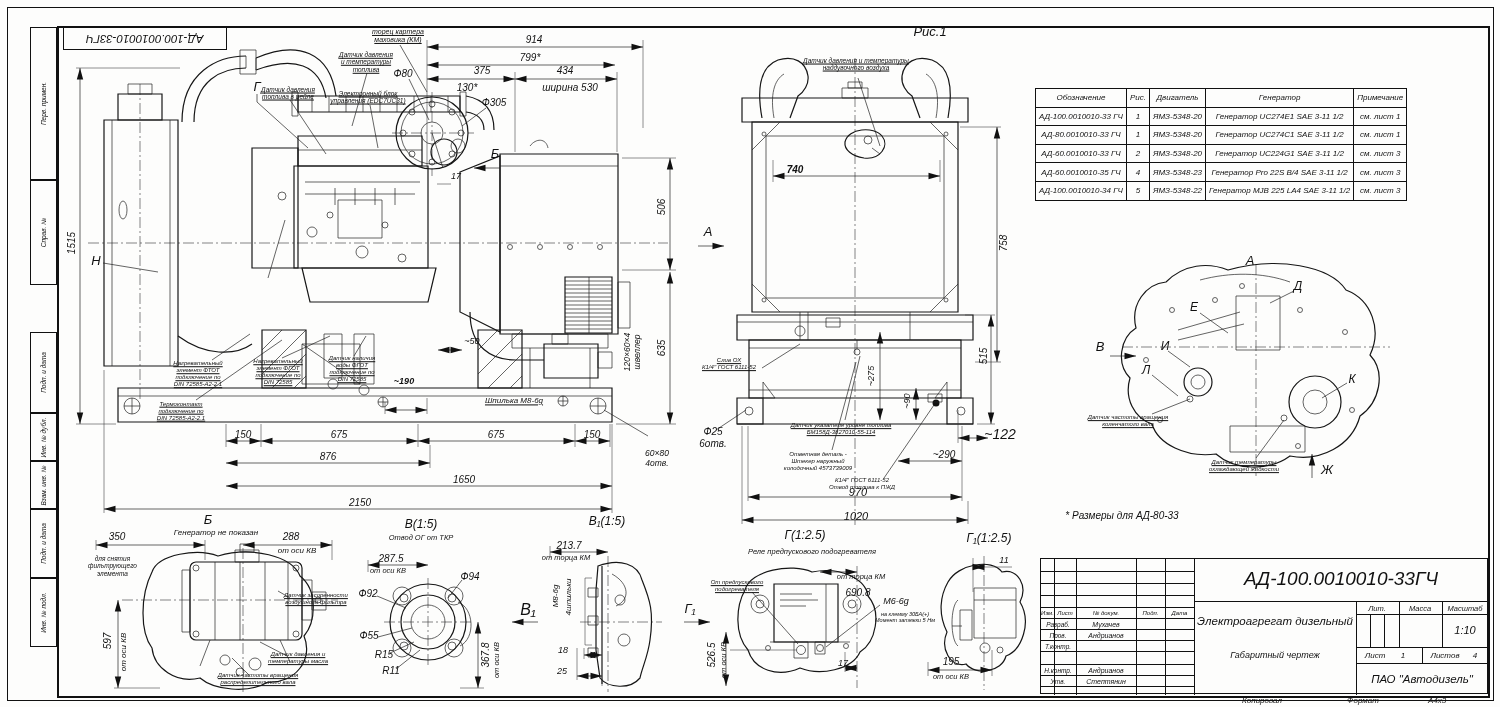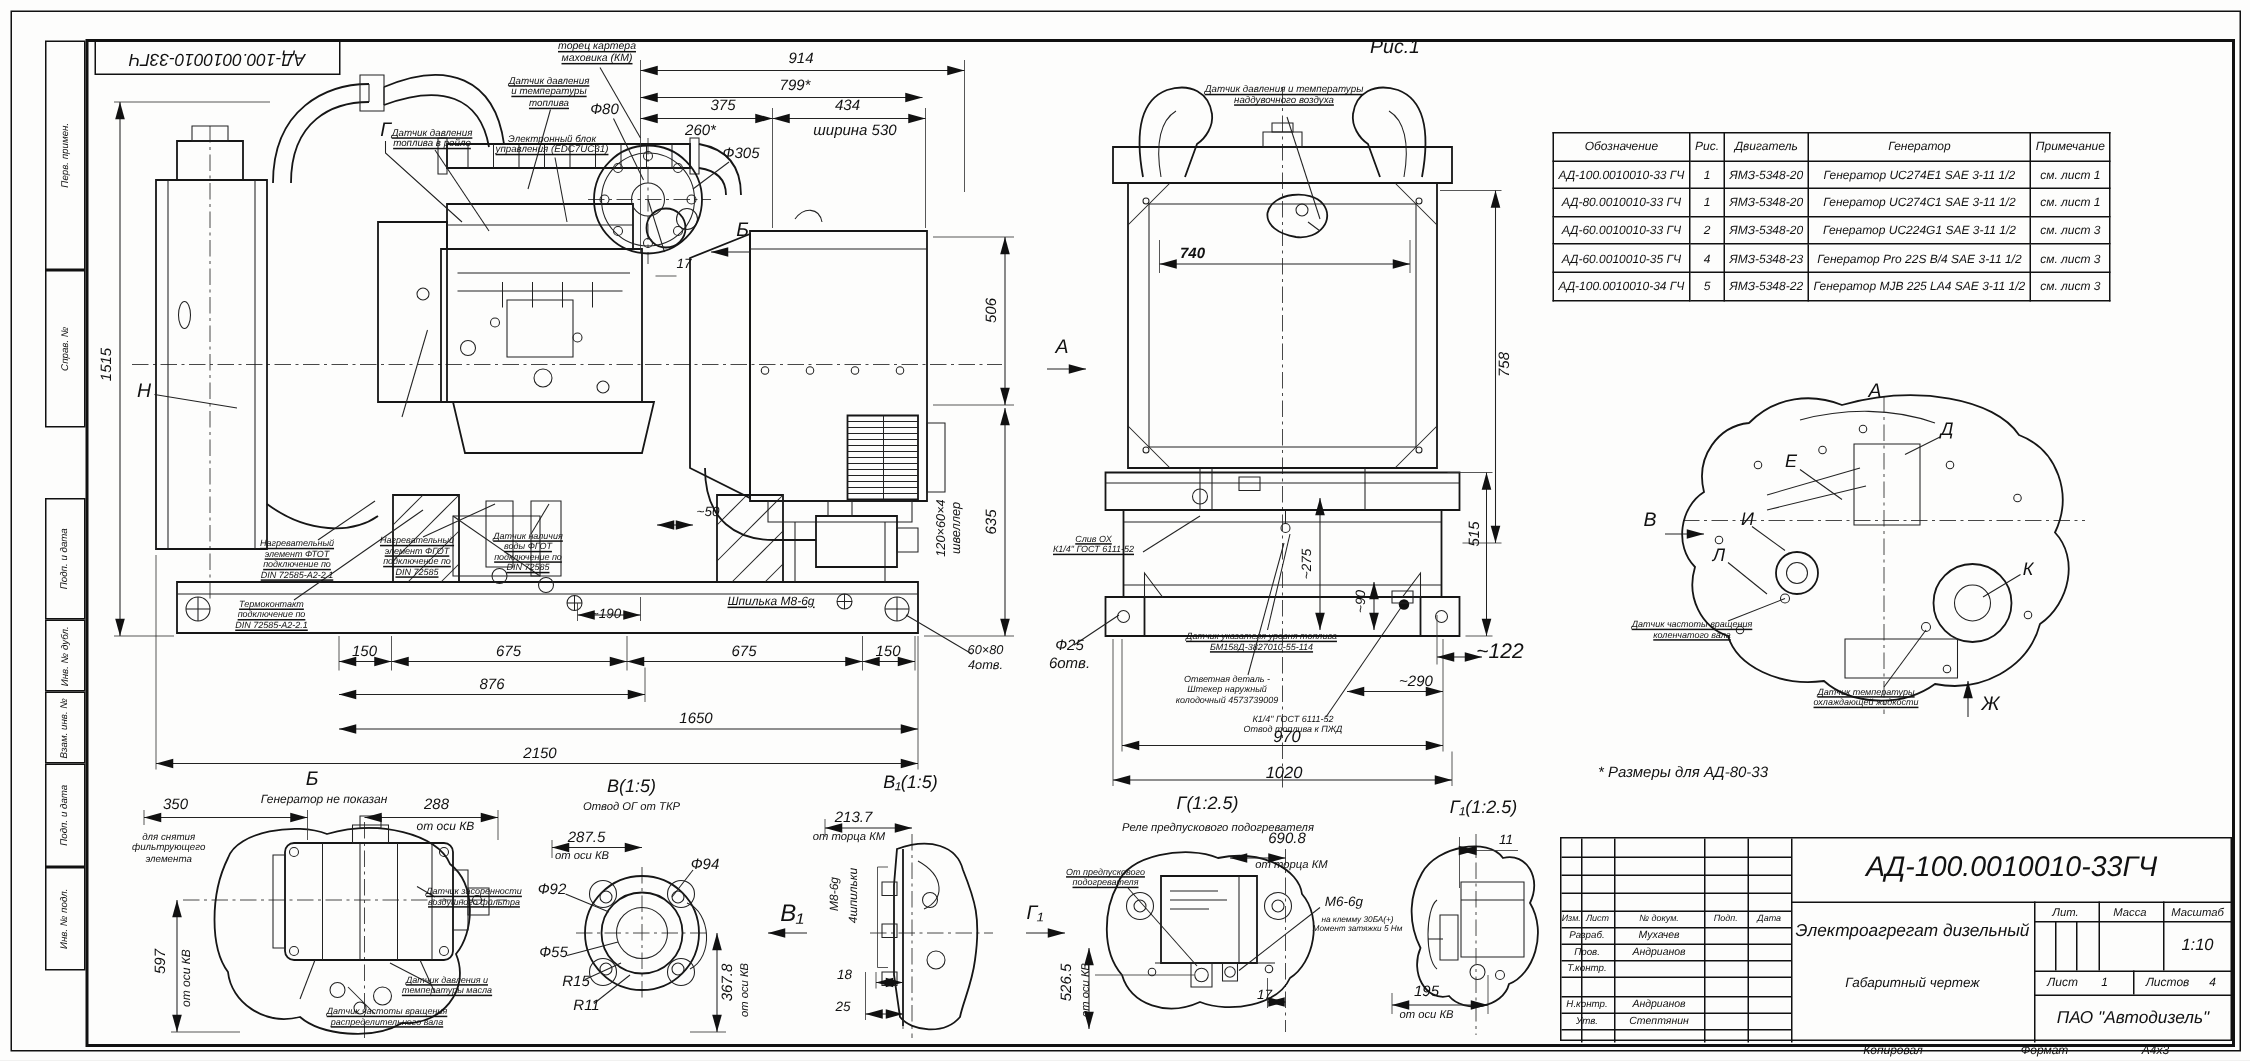--- a/index.html
+++ b/index.html
@@ -513,21 +513,21 @@
 топлива в рейле</span>
       <span class="ann u" style="left: 368px; top: 97px; font-size: 6.5px; transform: translate(-50%, -50%);">Электронный блок
 управления (EDC7UC31)</span>
       <span class="ann" style="left: 257px; top: 87px; font-size: 13px; transform: translate(-50%, -50%);">Г</span>
       <span class="ann" style="left: 403px; top: 74px; font-size: 10px; transform: translate(-50%, -50%);">Ф80</span>
       <span class="ann" style="left: 494px; top: 103px; font-size: 10px; transform: translate(-50%, -50%);">Ф305</span>
       <span class="ann" style="left: 534px; top: 40px; font-size: 10px; transform: translate(-50%, -50%);">914</span>
       <span class="ann" style="left: 530px; top: 58px; font-size: 10px; transform: translate(-50%, -50%);">799*</span>
       <span class="ann" style="left: 482px; top: 71px; font-size: 10px; transform: translate(-50%, -50%);">375</span>
       <span class="ann" style="left: 565px; top: 71px; font-size: 10px; transform: translate(-50%, -50%);">434</span>
-      <span class="ann" style="left: 467px; top: 88px; font-size: 10px; transform: translate(-50%, -50%);">260*</span>
+      <span class="ann" style="left: 467px; top: 88px; font-size: 10px; transform: translate(-50%, -50%);">130*</span>
       <span class="ann" style="left: 570px; top: 88px; font-size: 10px; transform: translate(-50%, -50%);">ширина 530</span>
       <span class="ann" style="left: 495px; top: 154px; font-size: 13px; transform: translate(-50%, -50%);">Б</span>
       <span class="ann" style="left: 456px; top: 176px; font-size: 9px; transform: translate(-50%, -50%);">17</span>
       <span class="ann" style="left: 96px; top: 261px; font-size: 13px; transform: translate(-50%, -50%);">Н</span>
       <span class="ann" style="left: 72px; top: 243px; font-size: 10px; transform: translate(-50%, -50%) rotate(-90deg);">1515</span>
       <span class="ann" style="left: 662px; top: 207px; font-size: 10px; transform: translate(-50%, -50%) rotate(-90deg);">506</span>
       <span class="ann" style="left: 662px; top: 348px; font-size: 10px; transform: translate(-50%, -50%) rotate(-90deg);">635</span>
       <span class="ann" style="left: 633px; top: 352px; font-size: 8.5px; transform: translate(-50%, -50%) rotate(-90deg);">120×60×4
 швеллер</span>
       <span class="ann" style="left: 472px; top: 341px; font-size: 9px; transform: translate(-50%, -50%);">~50</span>
@@ -539,30 +539,30 @@
 элемент ФГОТ
 подключение по
 DIN 72585</span>
       <span class="ann u" style="left: 352px; top: 369px; font-size: 6px; transform: translate(-50%, -50%);">Датчик наличия
 воды ФГОТ
 подключение по
 DIN 72585</span>
       <span class="ann u" style="left: 181px; top: 411px; font-size: 6px; transform: translate(-50%, -50%);">Термоконтакт
 подключение по
 DIN 72585-A2-2.1</span>
-      <span class="ann" style="left: 404px; top: 409px; font-size: 9px; transform: translate(-50%, -50%);">~190</span>
+      <span class="ann" style="left: 404px; top: 381px; font-size: 9px; transform: translate(-50%, -50%); font-weight: bold;">~190</span>
       <span class="ann u" style="left: 514px; top: 401px; font-size: 8px; transform: translate(-50%, -50%);">Шпилька М8-6g</span>
       <span class="ann" style="left: 243px; top: 435px; font-size: 10px; transform: translate(-50%, -50%);">150</span>
       <span class="ann" style="left: 339px; top: 435px; font-size: 10px; transform: translate(-50%, -50%);">675</span>
       <span class="ann" style="left: 496px; top: 435px; font-size: 10px; transform: translate(-50%, -50%);">675</span>
       <span class="ann" style="left: 592px; top: 435px; font-size: 10px; transform: translate(-50%, -50%);">150</span>
       <span class="ann" style="left: 328px; top: 457px; font-size: 10px; transform: translate(-50%, -50%);">876</span>
       <span class="ann" style="left: 464px; top: 480px; font-size: 10px; transform: translate(-50%, -50%);">1650</span>
       <span class="ann" style="left: 360px; top: 503px; font-size: 10px; transform: translate(-50%, -50%);">2150</span>
-      <span class="ann" style="left: 657px; top: 439px; font-size: 8.5px; transform: translate(-50%, -50%);">60×80
+      <span class="ann" style="left: 657px; top: 459px; font-size: 8.5px; transform: translate(-50%, -50%);">60×80
 4отв.</span>
       <span class="ann u" style="left: 856px; top: 64px; font-size: 6.5px; transform: translate(-50%, -50%);">Датчик давления и температуры
 наддувочного воздуха</span>
       <span class="ann" style="left: 795px; top: 170px; font-size: 10px; transform: translate(-50%, -50%); font-weight: bold;">740</span>
       <span class="ann" style="left: 1004px; top: 243px; font-size: 10px; transform: translate(-50%, -50%) rotate(-90deg);">758</span>
       <span class="ann" style="left: 708px; top: 232px; font-size: 13px; transform: translate(-50%, -50%);">А</span>
       <span class="ann u" style="left: 729px; top: 364px; font-size: 6px; transform: translate(-50%, -50%);">Слив ОХ
 К1/4" ГОСТ 6111-52</span>
       <span class="ann" style="left: 984px; top: 356px; font-size: 10px; transform: translate(-50%, -50%) rotate(-90deg);">515</span>
       <span class="ann" style="left: 871px; top: 376px; font-size: 9px; transform: translate(-50%, -50%) rotate(-90deg);">~275</span>
@@ -623,21 +623,21 @@
       <span class="ann" style="left: 607px; top: 522px; font-size: 12px; transform: translate(-50%, -50%);">В₁(1:5)</span>
       <span class="ann" style="left: 569px; top: 546px; font-size: 10px; transform: translate(-50%, -50%);">213.7</span>
       <span class="ann" style="left: 566px; top: 558px; font-size: 7.5px; transform: translate(-50%, -50%);">от торца КМ</span>
       <span class="ann" style="left: 556px; top: 596px; font-size: 8px; transform: translate(-50%, -50%) rotate(-90deg);">М8-6g</span>
       <span class="ann" style="left: 569px; top: 597px; font-size: 8px; transform: translate(-50%, -50%) rotate(-90deg);">4шпильки</span>
       <span class="ann" style="left: 528px; top: 610px; font-size: 16px; transform: translate(-50%, -50%);">В₁</span>
       <span class="ann" style="left: 563px; top: 650px; font-size: 9px; transform: translate(-50%, -50%);">18</span>
       <span class="ann" style="left: 562px; top: 671px; font-size: 9px; transform: translate(-50%, -50%);">25</span>
       <span class="ann" style="left: 805px; top: 536px; font-size: 12px; transform: translate(-50%, -50%);">Г(1:2.5)</span>
       <span class="ann" style="left: 812px; top: 552px; font-size: 7.5px; transform: translate(-50%, -50%);">Реле предпускового подогревателя</span>
-      <span class="ann" style="left: 858px; top: 560px; font-size: 10px; transform: translate(-50%, -50%);">690.8</span>
+      <span class="ann" style="left: 858px; top: 593px; font-size: 10px; transform: translate(-50%, -50%);">690.8</span>
       <span class="ann" style="left: 861px; top: 577px; font-size: 7.5px; transform: translate(-50%, -50%);">от торца КМ</span>
       <span class="ann u" style="left: 737px; top: 586px; font-size: 6px; transform: translate(-50%, -50%);">От предпускового
 подогревателя</span>
       <span class="ann" style="left: 896px; top: 601px; font-size: 9px; transform: translate(-50%, -50%);">М6-6g</span>
       <span class="ann" style="left: 905px; top: 617px; font-size: 5.5px; transform: translate(-50%, -50%);">на клемму 30БА(+)
 Момент затяжки 5 Нм</span>
       <span class="ann" style="left: 712px; top: 655px; font-size: 10px; transform: translate(-50%, -50%) rotate(-90deg);">526.5</span>
       <span class="ann" style="left: 724px; top: 660px; font-size: 7.5px; transform: translate(-50%, -50%) rotate(-90deg);">от оси КВ</span>
       <span class="ann" style="left: 843px; top: 663px; font-size: 9px; transform: translate(-50%, -50%);">17</span>
       <span class="ann" style="left: 690px; top: 609px; font-size: 13px; transform: translate(-50%, -50%);">Г₁</span>

